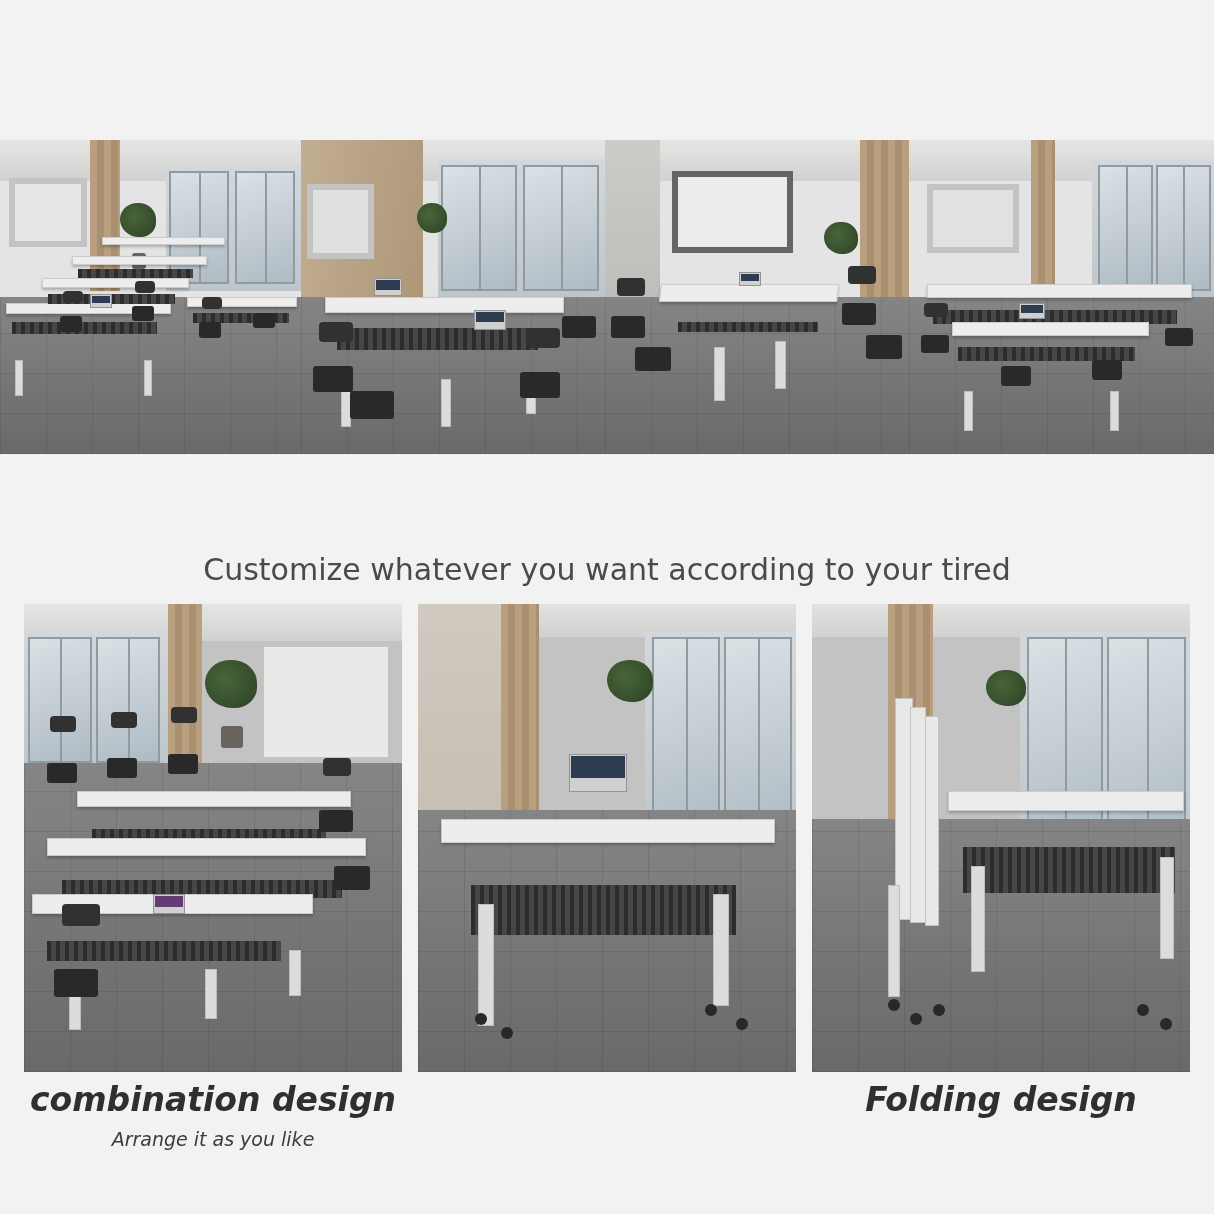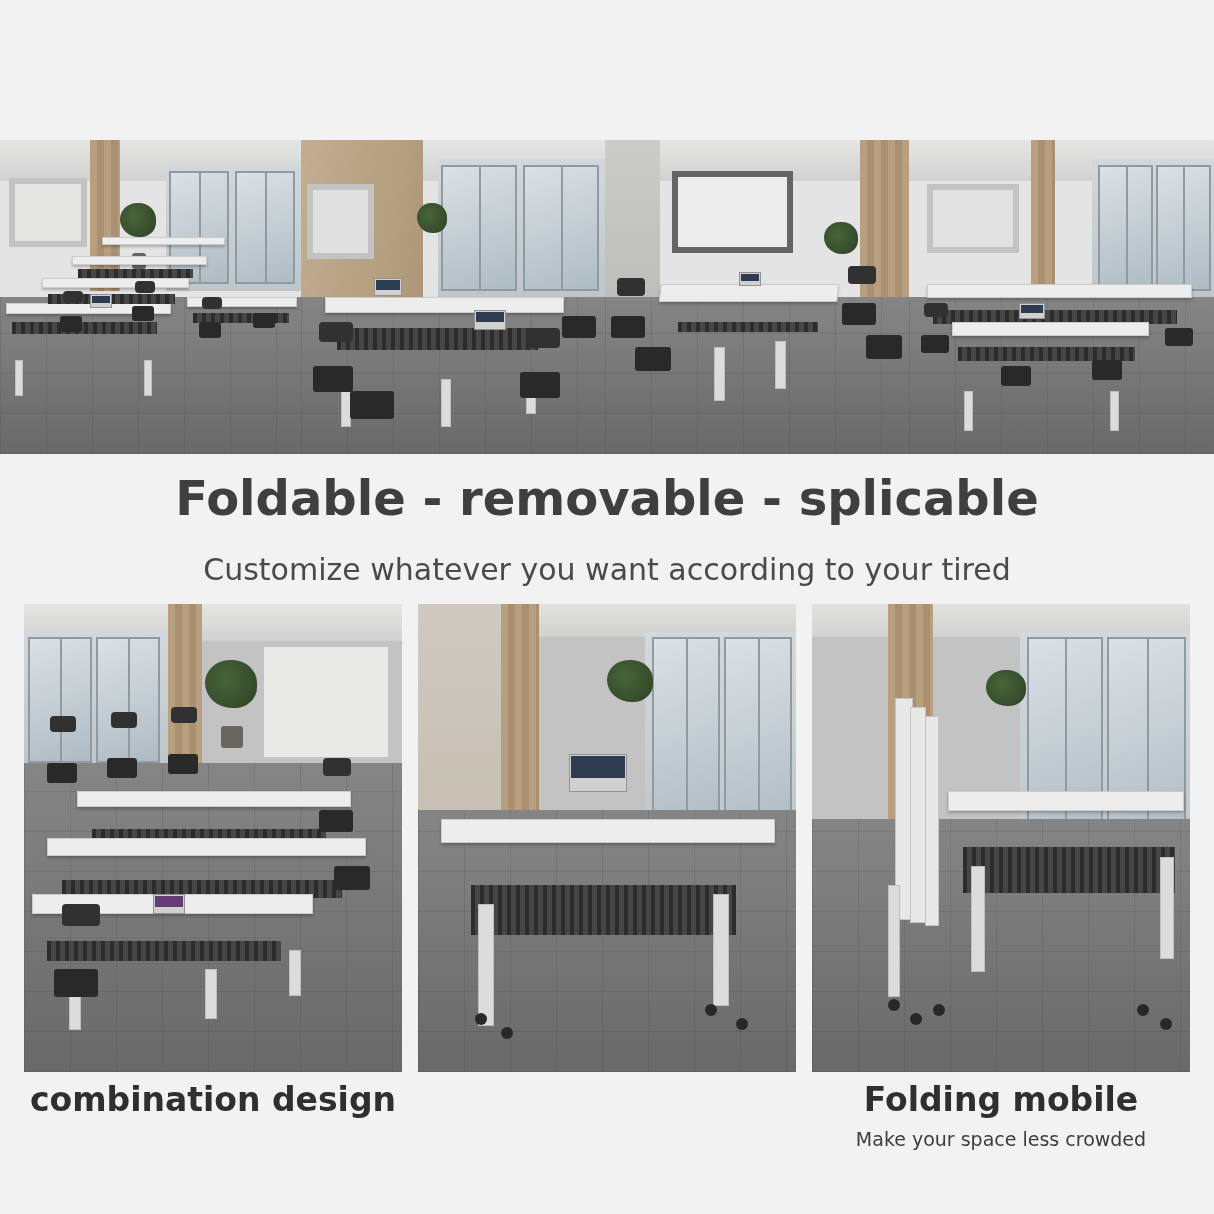--- a/index.html
+++ b/index.html
@@ -49,21 +49,21 @@
     box-sizing:border-box;
   }
   .panel{position:relative;width:378px;height:468px;overflow:hidden;background:#cfcfcf;}
 
   
   .captions{
     position:absolute;left:0;top:1078px;width:1214px;height:110px;
     display:flex;justify-content:space-between;padding:0 24px;
     box-sizing:border-box;
   }
-  .capblock{width:378px;text-align:center;}
+  .capblock{width:378px;text-align:center;font-style:italic;}
   .cap-main{font-size:33px;font-weight:bold;color:#2f2f2f;line-height:44px;}
   .cap-sub{font-size:19px;color:#3c3c3c;margin-top:6px;}
 
   
   .scene{position:absolute;inset:0;}
   .sky{position:absolute;left:0;top:0;right:0;height:52%;
        background:linear-gradient(#dfe5ea,#c9d2d8);}
   .wallL{position:absolute;left:0;top:0;width:34%;height:60%;
        background:linear-gradient(100deg,#cdb89a,#b79f7e);}
   .wallwood{position:absolute;top:0;width:12%;height:56%;
@@ -215,21 +215,20 @@
         <div class="chair" style="left:60%;top:70%;width:30px;height:20px;"></div>
         <div class="chair" style="left:84%;top:60%;width:28px;height:18px;"></div>
         <div class="laptop" style="left:36%;top:52%;width:24px;height:14px;">
             <div class="scr"></div>
           </div>
         <div class="gray-overlay"></div>
       </div>
     </div>
   </div>
 
-  <div class="subtitle">Foldable - removable - splicable</div>
   <div class="subtitle2">Customize whatever you want according to your tired</div>
 
   <div class="panels">
 
     <div class="panel">
       <div class="scene">
         <div class="ceil" style="height:8%;"></div>
         <div class="sky" style="top:6%;height:28%;width:38%;"></div>
         <div class="window" style="left:1%;top:7%;width:17%;height:27%;"></div>
         <div class="window" style="left:19%;top:7%;width:17%;height:27%;"></div>
@@ -316,20 +315,20 @@
         <div class="caster" style="left:86%;bottom:12%;"></div>
         <div class="caster" style="left:92%;bottom:9%;"></div>
         <div class="gray-overlay"></div>
       </div>
     </div>
   </div>
 
   <div class="captions">
     <div class="capblock">
       <div class="cap-main">combination design</div>
+      <div class="cap-sub">Arrange it as you like</div>
     </div>
     <div class="capblock">
-      <div class="cap-main">Folding mobile</div>
-      <div class="cap-sub">Make your space less crowded</div>
+      <div class="cap-main">Folding design</div>
     </div>
   </div>
 
 </div>
 
 </body></html>

